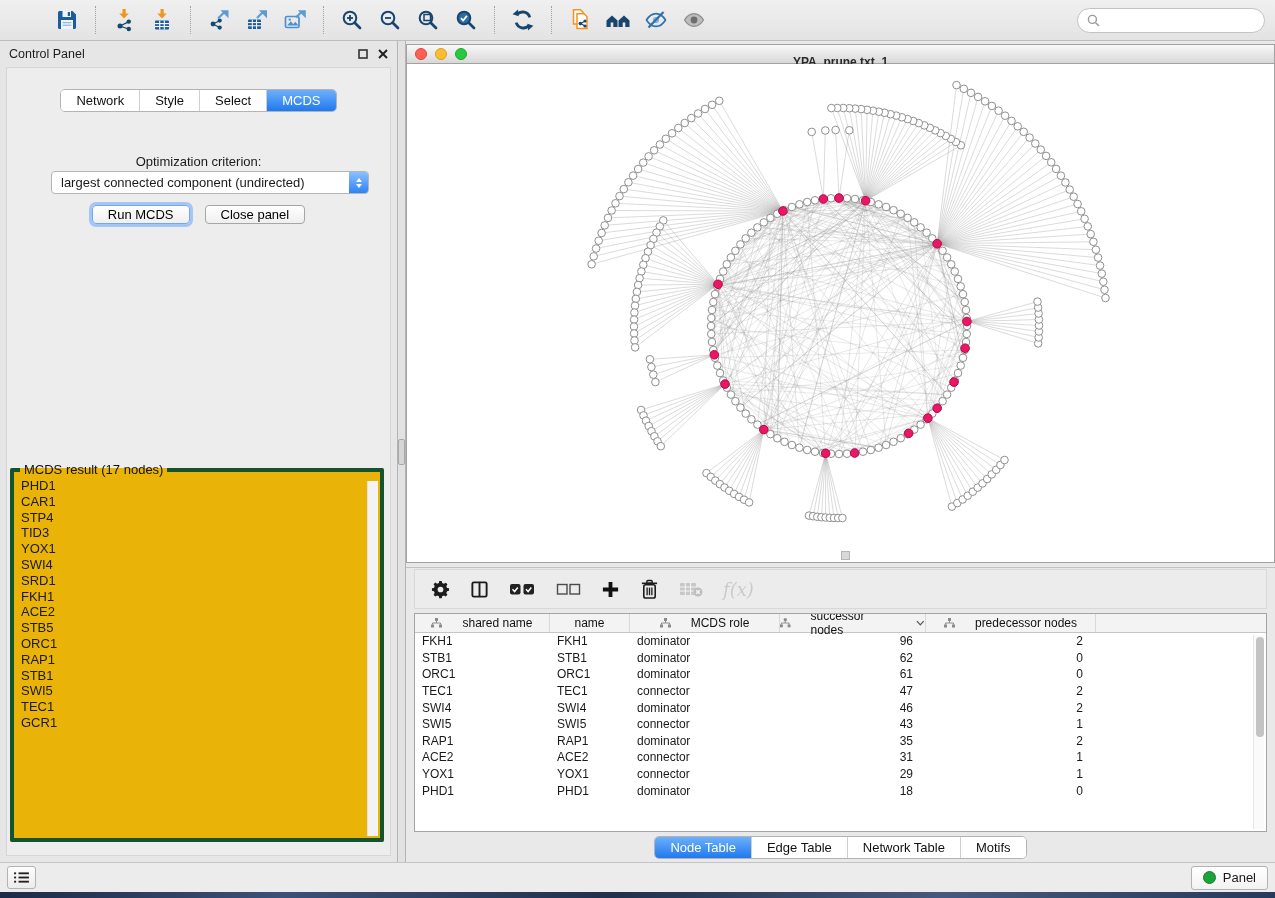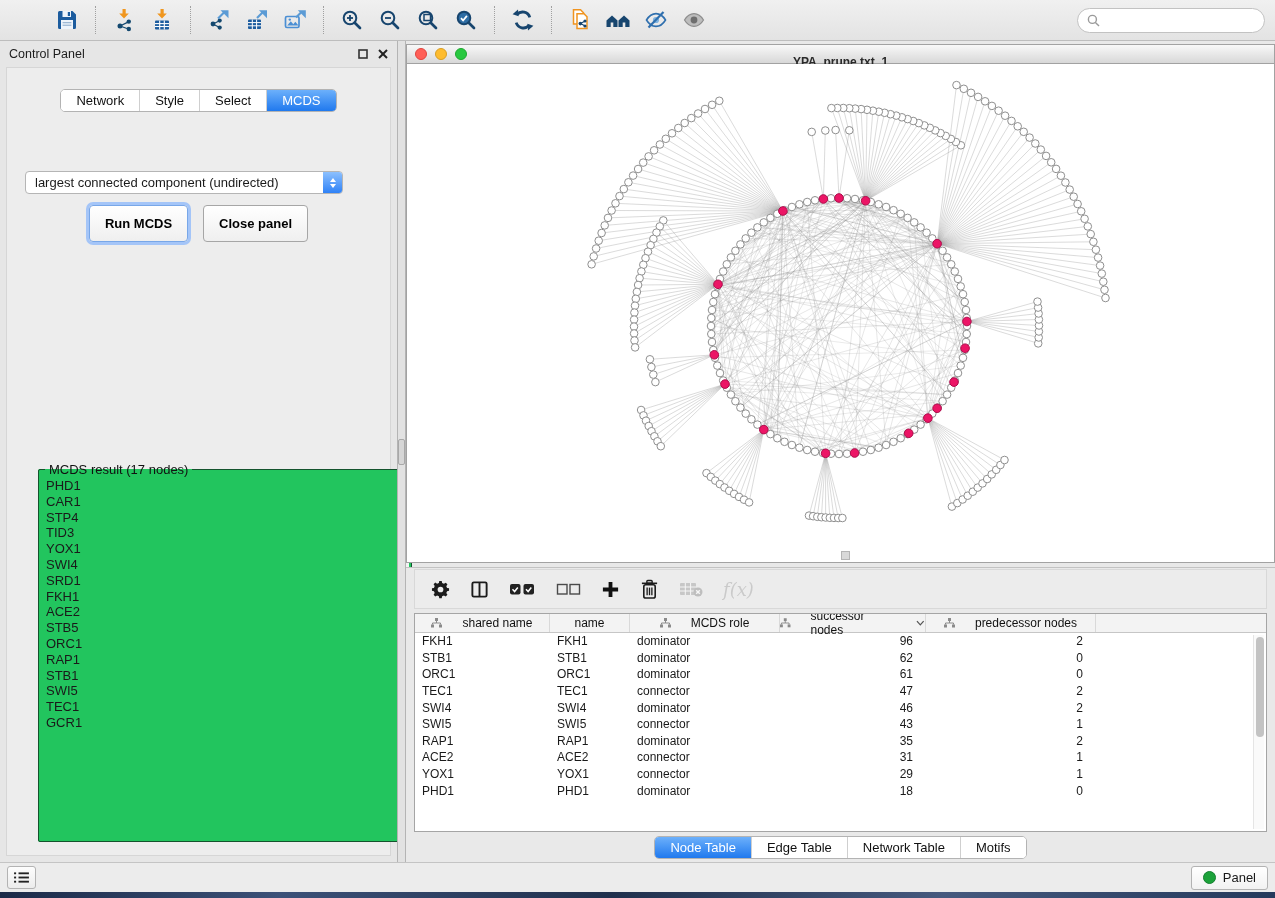--- a/index.html
+++ b/index.html
@@ -26,34 +26,34 @@
   .ph-icons { margin-left:auto; display:flex; align-items:center; gap:10px; }
   .ph-icons svg { display:block; }
   .cp-body { position:absolute; left:6px; right:6px; top:26px; bottom:6px; background:#ededed;
              border:1px solid #d6d6d6; }
   .tabbar-wrap { position:absolute; top:48px; left:0; right:0; display:flex; justify-content:center; z-index:3; }
   .tabgroup { display:inline-flex; background:#fff; border:1px solid #b3b3b3; border-radius:5px; overflow:hidden; }
   .tab { padding:3px 15px; font-size:13px; color:#111; border-left:1px solid #cfcfcf; cursor:default; background:#fff; }
   .tab:first-child { border-left:none; }
   .tab.selected { background:linear-gradient(#6cb0fb,#2079ee); color:#fff; }
   .opt-label { position:absolute; top:113px; width:100%; text-align:center; font-size:13px; }
-  .dropdown { position:absolute; top:130px; left:25px; width:318px; height:23px; background:#fff;
+  .dropdown { position:absolute; top:130px; left:51px; width:318px; height:23px; background:#fff;
               border:1px solid #b5b5b5; border-radius:4px; display:flex; align-items:center; font-size:13px; }
   .dropdown .val { padding-left:9px; flex:1; white-space:nowrap; overflow:hidden; }
   .stepper { width:19px; height:21px; border-radius:0 3px 3px 0; background:linear-gradient(#8cc0fe,#2f82f7);
              display:flex; flex-direction:column; align-items:center; justify-content:center; gap:2px; }
   .stepper i { width:0; height:0; border-left:3.5px solid transparent; border-right:3.5px solid transparent; display:block; }
   .stepper .up { border-bottom:4px solid #fff; }
   .stepper .dn { border-top:4px solid #fff; }
   .btn-row { position:absolute; top:164px; width:100%; display:flex; justify-content:center; gap:15px; }
-  .btn { height:37px; padding:0 15px; font-size:13px; background:linear-gradient(#ffffff,#efefef);
-         border:1px solid #a6a6a6; border-radius:4px; font-family:inherit;font-weight:bold; }
+  .btn { height:19px; padding:0 15px; font-size:13px; background:linear-gradient(#ffffff,#efefef);
+         border:1px solid #a6a6a6; border-radius:4px; font-family:inherit; }
   .btn.focus-ring { box-shadow:0 0 0 3px rgba(115,170,255,.6); border-color:#78a7e8; }
   fieldset.result-box { position:absolute; left:10px; width:374px; top:421px; bottom:20px;
-                        border:1px solid #14532d; border-radius:2px; background:#22c55e;margin-left:28px; }
+                        border:4px solid #14532d; border-radius:2px; background:#eab308; }
   fieldset.result-box legend { font-size:13px; margin-left:6px; padding:0 4px; color:#111; }
   .result-list { height:calc(100% - 4px); overflow:hidden; padding:1px 0 0 7px; font-size:13px; line-height:15.8px; }
   .result-item { white-space:nowrap; }
   .vtrack { position:absolute; right:2px; top:4px; bottom:2px; width:11px; background:#f3f3f3; border-left:1px solid #e2e2e2; }
 
   
   .vsplit { width:9px; flex:0 0 9px; background:#e2e2e2; border-left:1px solid #b4b4b4; border-right:1px solid #b4b4b4; position:relative; }
   .vsplit .grip { position:absolute; top:398px; left:0; width:7px; height:26px; background:#d6d6d6;
                   border:1px solid #a8a8a8; border-radius:2px; }
 
@@ -291,20 +291,21 @@
     </div>
     <div class="cp-body"></div>
     <div class="tabbar-wrap">
       <div class="tabgroup">
         <div class="tab">Network</div>
         <div class="tab">Style</div>
         <div class="tab">Select</div>
         <div class="tab selected">MCDS</div>
       </div>
     </div>
+    <div class="opt-label">Optimization criterion:</div>
     <div class="dropdown">
       <span class="val">largest connected component (undirected)</span>
       <span class="stepper">
           <i class="up"></i>
           <i class="dn"></i>
         </span>
     </div>
     <div class="btn-row">
       <button class="btn focus-ring">Run MCDS</button>
       <button class="btn">Close panel</button>

